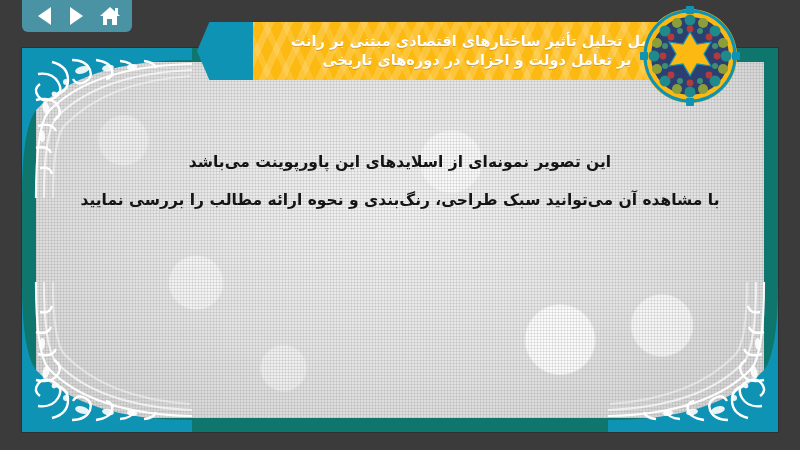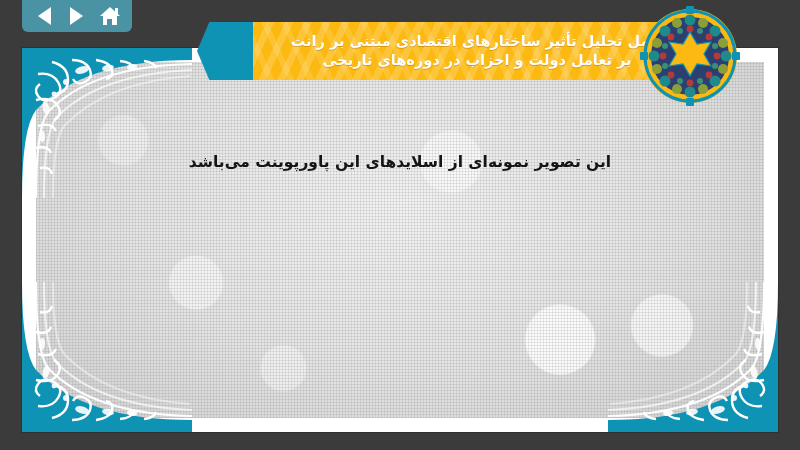--- a/index.html
+++ b/index.html
@@ -74,21 +74,21 @@
   }
 
   
   .medallion{
     position:absolute;right:60px;top:6px;width:100px;height:100px;z-index:60;
   }
 
   
   .frame{
     position:absolute;left:22px;top:48px;right:22px;bottom:18px;
-    background:#ffffff;
+    background:#0f766e;
     z-index:10;overflow:hidden;
     box-shadow:0 0 0 1px rgba(0,0,0,.18);
   }
   .frame-inner{
     position:absolute;left:14px;top:14px;right:14px;bottom:14px;
     overflow:hidden;
     background:
       radial-gradient(circle at 72% 78%, rgba(255,255,255,.85) 0 34px, rgba(255,255,255,0) 36px),
       radial-gradient(circle at 86% 74%, rgba(255,255,255,.70) 0 30px, rgba(255,255,255,0) 32px),
       radial-gradient(circle at 22% 62%, rgba(255,255,255,.55) 0 26px, rgba(255,255,255,0) 28px),
@@ -293,16 +293,17 @@
         <ellipse cx="110" cy="19" rx="5" ry="2.8" transform="rotate(-8 110 19)"></ellipse>
         <ellipse cx="24" cy="60" rx="3.4" ry="6.6" transform="rotate(-14 24 60)"></ellipse>
         <ellipse cx="20" cy="88" rx="3" ry="6" transform="rotate(-6 20 88)"></ellipse>
         <circle cx="44" cy="34" r="3"></circle>
         <circle cx="32" cy="46" r="2.4"></circle>
       </g>
     </svg>
 
     <div class="body-text">
       <span class="ln">این تصویر نمونه‌ای از اسلایدهای این پاورپوینت می‌باشد</span>
+      <span class="ln">با مشاهده آن می‌توانید سبک طراحی، رنگ‌بندی و نحوه ارائه مطالب را بررسی نمایید</span>
     </div>
   </div>
 
 </div>
 
 </body></html>

